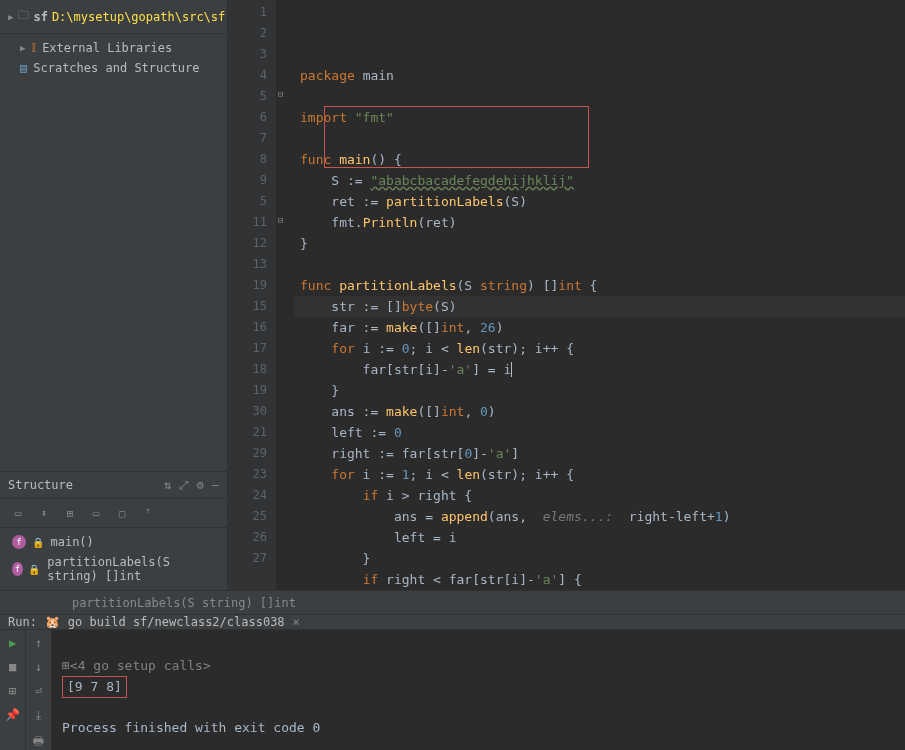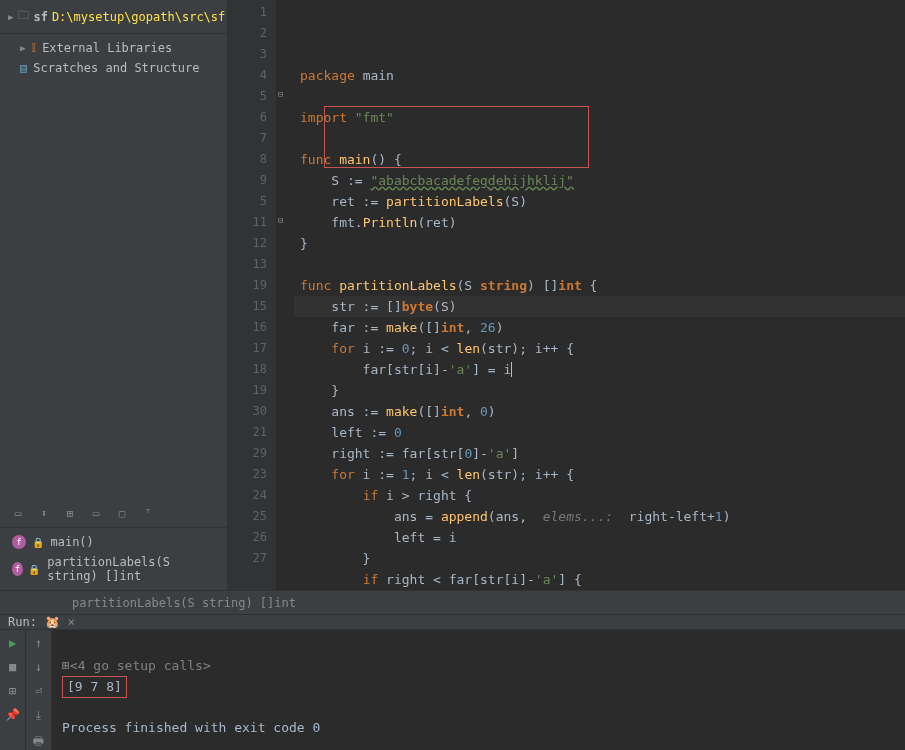--- a/index.html
+++ b/index.html
@@ -139,21 +139,21 @@
   left: 0;
   right: 0;
   height: 21px;
   z-index: 0;
 }
 .kw { color: #cc7832; }
 .str { color: #6a8759; }
 .str-underline { color: #6a8759; text-decoration: underline wavy #6a8759; }
 .fn { color: #ffc66d; }
 .num { color: #6897bb; }
-.type { color: #cc7832; font-weight: bold; }
+.type { color: #cc7832; }
 .ident { color: #a9b7c6; }
 .hint { color: #787878; font-style: italic; }
 .cursor { border-right: 1px solid #bbbbbb; }
 .breadcrumb-bar {
   height: 24px;
   background: #3c3f41;
   border-top: 1px solid #323232;
   padding: 4px 12px;
   color: #888;
   font-size: 12px;
@@ -235,20 +235,29 @@
     </div>
     <div class="tree-area">
       <div class="tree-item">
         <span class="chevron">▶</span>
         <span style="color:#cc7832">𝕀</span>
         <span>External Libraries</span>
       </div>
       <div class="tree-item">
         <span style="color:#6897bb">▤</span>
         <span>Scratches and Structure</span>
+      </div>
+    </div>
+    <div class="structure-header">
+      <span>Structure</span>
+      <div class="structure-icons">
+        <span class="run-tb-icon">⇅</span>
+        <span class="run-tb-icon">⤢</span>
+        <span class="run-tb-icon">⚙</span>
+        <span class="run-tb-icon">—</span>
       </div>
     </div>
     <div class="structure-toolbar">
       <span class="tb-icon">▭</span>
       <span class="tb-icon">⬍</span>
       <span class="tb-icon">⊞</span>
       <span class="tb-icon">▭</span>
       <span class="tb-icon">▢</span>
       <span class="tb-icon">ᵀ</span>
     </div>
@@ -307,20 +316,21 @@
 </div>
 
 <div class="breadcrumb-bar">
   <span style="margin-left:60px">partitionLabels(S string) []int</span>
 </div>
 
 <div class="run-panel">
   <div class="run-tabs">
     <span>Run:</span>
     <span style="color:#6897bb">🐹</span>
+    <span>go build sf/newclass2/class038</span>
     <span class="close-tab">×</span>
   </div>
   <div class="run-body">
     <div class="run-toolbar-left">
       <span class="run-tb-icon run-play">▶</span>
       <span class="run-tb-icon">■</span>
       <span class="run-tb-icon">⊞</span>
       <span class="run-tb-icon">📌</span>
     </div>
     <div class="run-toolbar-left2">

